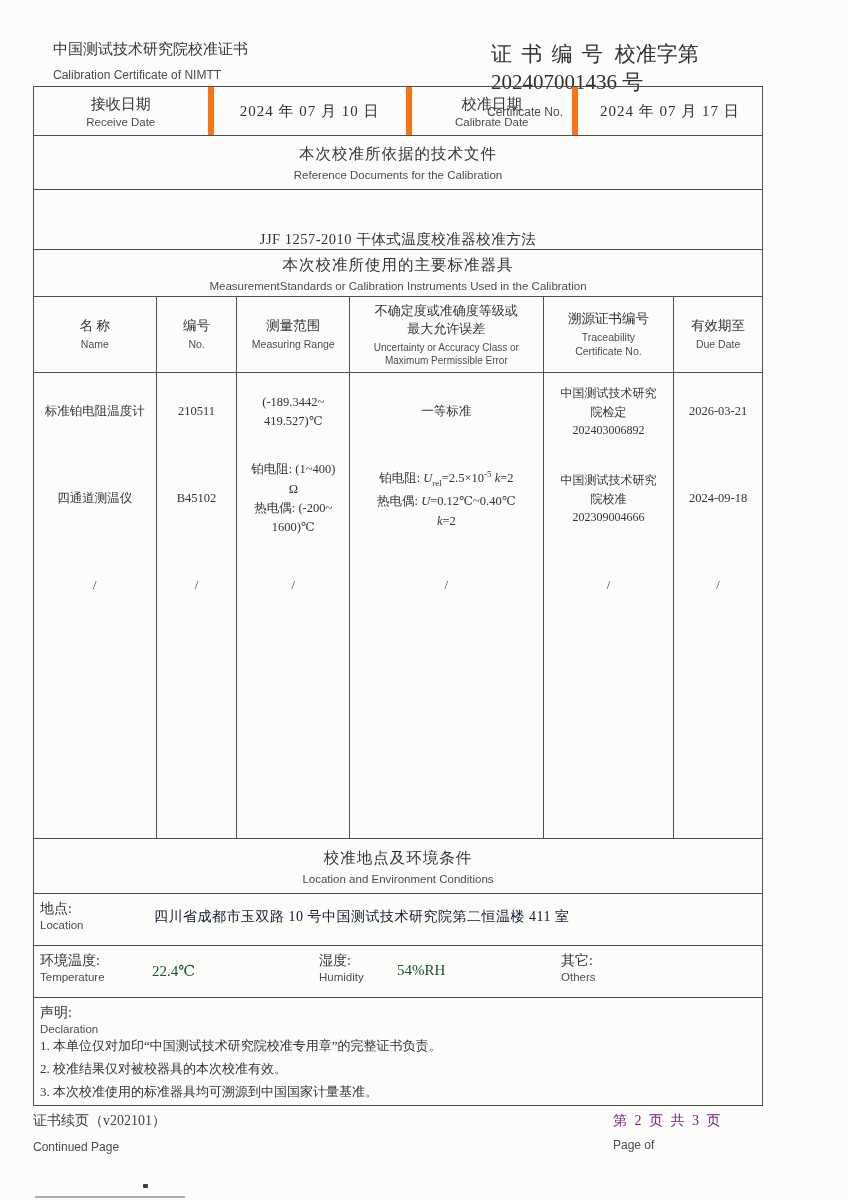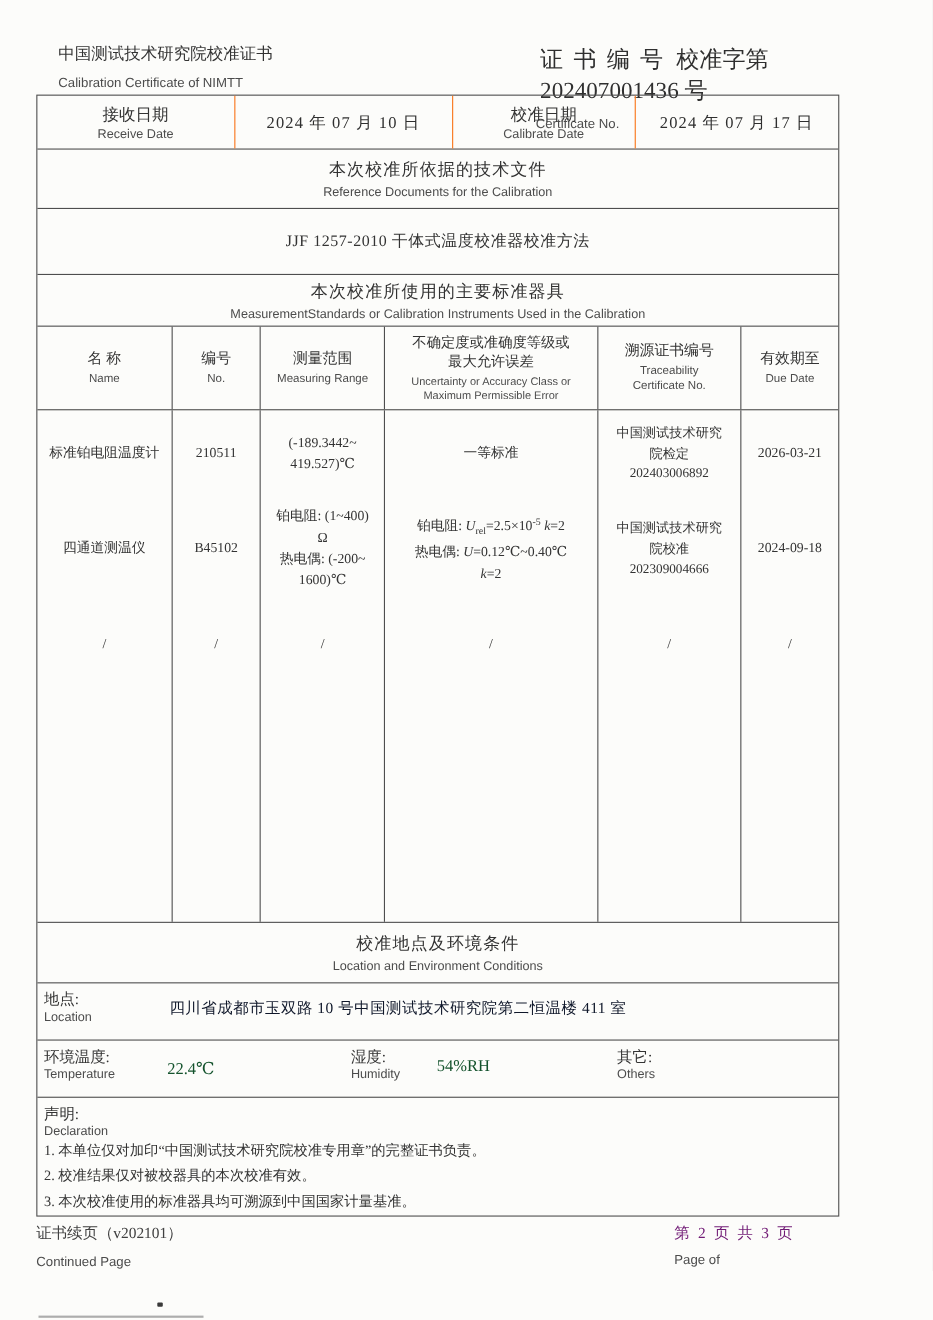--- a/index.html
+++ b/index.html
@@ -24,36 +24,36 @@
   .cert-line .lbl { letter-spacing:2px; margin-right:10px; }
   .ph-right .t-en { font-size:12px; margin-top:9px; margin-left:-4px; }
 
   
   .main { position:absolute; left:33px; top:86px; width:730px; border:1.4px solid #4e4e4e; }
   .sec { border-top:1px solid #4e4e4e; }
   .sec:first-child { border-top:none; }
 
   
   .dates { display:flex; height:48px; }
-  .dates .cell { border-right:1px solid #f97316; display:flex; flex-direction:column; justify-content:center; align-items:center; }
+  .dates .cell { border-right:6px solid #f97316; display:flex; flex-direction:column; justify-content:center; align-items:center; }
   .dates .cell:last-child { border-right:none; }
   .d1 { width:180px; } .d2 { width:199px; } .d3 { width:166px; } .d4 { width:185px; }
   .dates .lab-zh { font-size:15px; color:#333; }
   .dates .lab-en { font-size:11.5px; margin-top:2px; }
   .dates .val { font-size:15px; color:#2f2f2f; letter-spacing:1px; }
 
   
   .sec-title { height:54px; display:flex; flex-direction:column; justify-content:center; align-items:center; }
   .sec-title .t-zh { font-size:15.5px; color:#333; letter-spacing:1px; }
   .sec-title .t-en { font-size:11.5px; margin-top:4px; }
   .sec-title.h48 { height:47px; }
   .sec-title.h55 { height:55px; }
 
   
-  .ref-doc { height:60px; display:flex; align-items:center; justify-content:center; }
+  .ref-doc { height:60px; display:flex; align-items:flex-end; justify-content:center; }
   .ref-doc .doc-text { font-size:14.5px; color:#333; letter-spacing:0.5px; }
 
   
   .std-head { display:flex; height:76px; }
   .std-body { display:flex; height:466px; }
   .col { border-right:1px solid #4e4e4e; }
   .col:last-child { border-right:none; }
   .c1 { width:123px; } .c2 { width:81px; } .c3 { width:113px; }
   .c4 { width:194px; } .c5 { width:131px; } .c6 { width:88px; }
   .std-head .col { display:flex; flex-direction:column; justify-content:center; align-items:center; text-align:center; }

